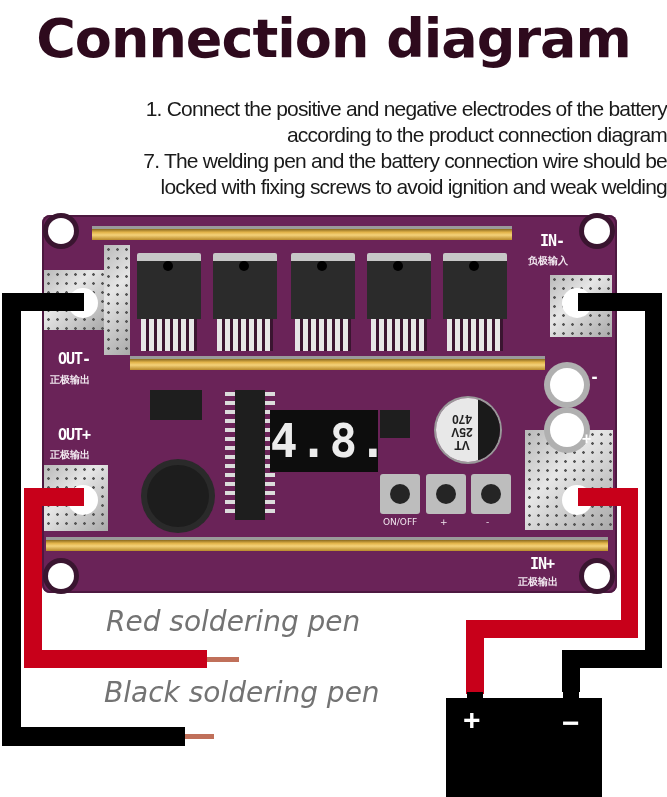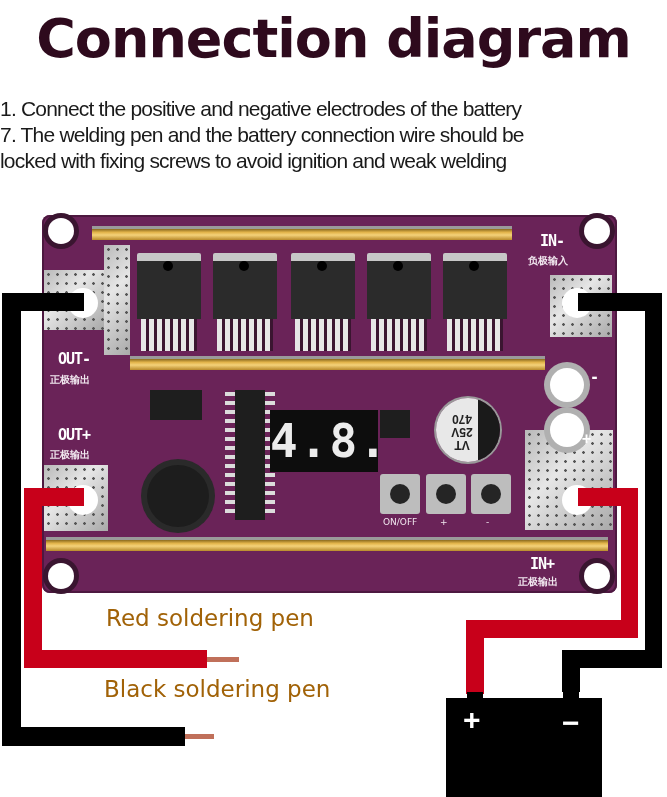--- a/index.html
+++ b/index.html
@@ -3,21 +3,21 @@
 <meta charset="utf-8">
 <style>
   * { box-sizing: border-box; margin: 0; padding: 0; }
   html, body { width: 667px; height: 797px; background: #ffffff; overflow: hidden; }
   body { position: relative; font-family: "Liberation Sans", "DejaVu Sans", sans-serif; }
 
   .title { position: absolute; left: 0; top: 0; width: 667px; text-align: center;
     font-family: "DejaVu Sans", sans-serif; font-weight: bold; font-size: 54px;
     color: #2e0a1d; letter-spacing: -1px; line-height: 78px; }
 
-  .instructions { position: absolute; left: 0; top: 96px; width: 667px; text-align: left;
+  .instructions { position: absolute; left: 0; top: 96px; width: 667px; text-align: right;
     font-family: "Liberation Sans Narrow", "Liberation Sans", sans-serif; font-size: 21px; color: #1a1a1a;
     line-height: 26px; letter-spacing: -0.8px; }
   .instructions div { white-space: nowrap; }
 
   
   .pcb { position: absolute; left: 42px; top: 215px; width: 575px; height: 378px;
     background: #6a2358; border-radius: 8px; box-shadow: inset 0 0 0 2px #4d1840; }
   .mount-hole { position: absolute; width: 26px; height: 26px; border-radius: 50%;
     background: #ffffff; box-shadow: 0 0 0 5px #3a1530; }
 
@@ -60,33 +60,34 @@
   .btn-label { position: absolute; top: 517px; font-size: 9px; color: #f0e6ee; font-family: "DejaVu Sans", sans-serif; text-align: right; }
 
   .ring { position: absolute; width: 34px; height: 34px; border-radius: 50%; background: #fff; box-shadow: 0 0 0 6px #b0b0b0; }
 
   
   .wire { position: absolute; }
   .black { background: #000; }
   .red { background: #c8001a; }
   .tip { position: absolute; height: 5px; background: #c0705a; }
 
-  .pen-label { position: absolute; font-family: "DejaVu Sans", sans-serif; font-size: 23px; color: #a16207; }
+  .pen-label { position: absolute; font-family: "DejaVu Sans", sans-serif; font-size: 28px; color: #737373; font-style: italic; }
 
   .battery { position: absolute; left: 446px; top: 698px; width: 156px; height: 99px; background: #000; }
   .terminal { position: absolute; background: #000; }
   .batt-sign { position: absolute; color: #fff; font-size: 30px; font-weight: bold; line-height: 30px; }
 </style>
 </head>
 <body>
 
 <div class="title">Connection diagram</div>
 
 <div class="instructions">
   <div>1. Connect the positive and negative electrodes of the battery</div>
+  <div>according to the product connection diagram</div>
   <div>7. The welding pen and the battery connection wire should be</div>
   <div>locked with fixing screws to avoid ignition and weak welding</div>
 </div>
 
 <div class="pcb"></div>
 <div class="mount-hole" style="left:48px;top:218px;"></div>
 <div class="mount-hole" style="left:584px;top:218px;"></div>
 <div class="mount-hole" style="left:48px;top:563px;"></div>
 <div class="mount-hole" style="left:584px;top:563px;"></div>
 

